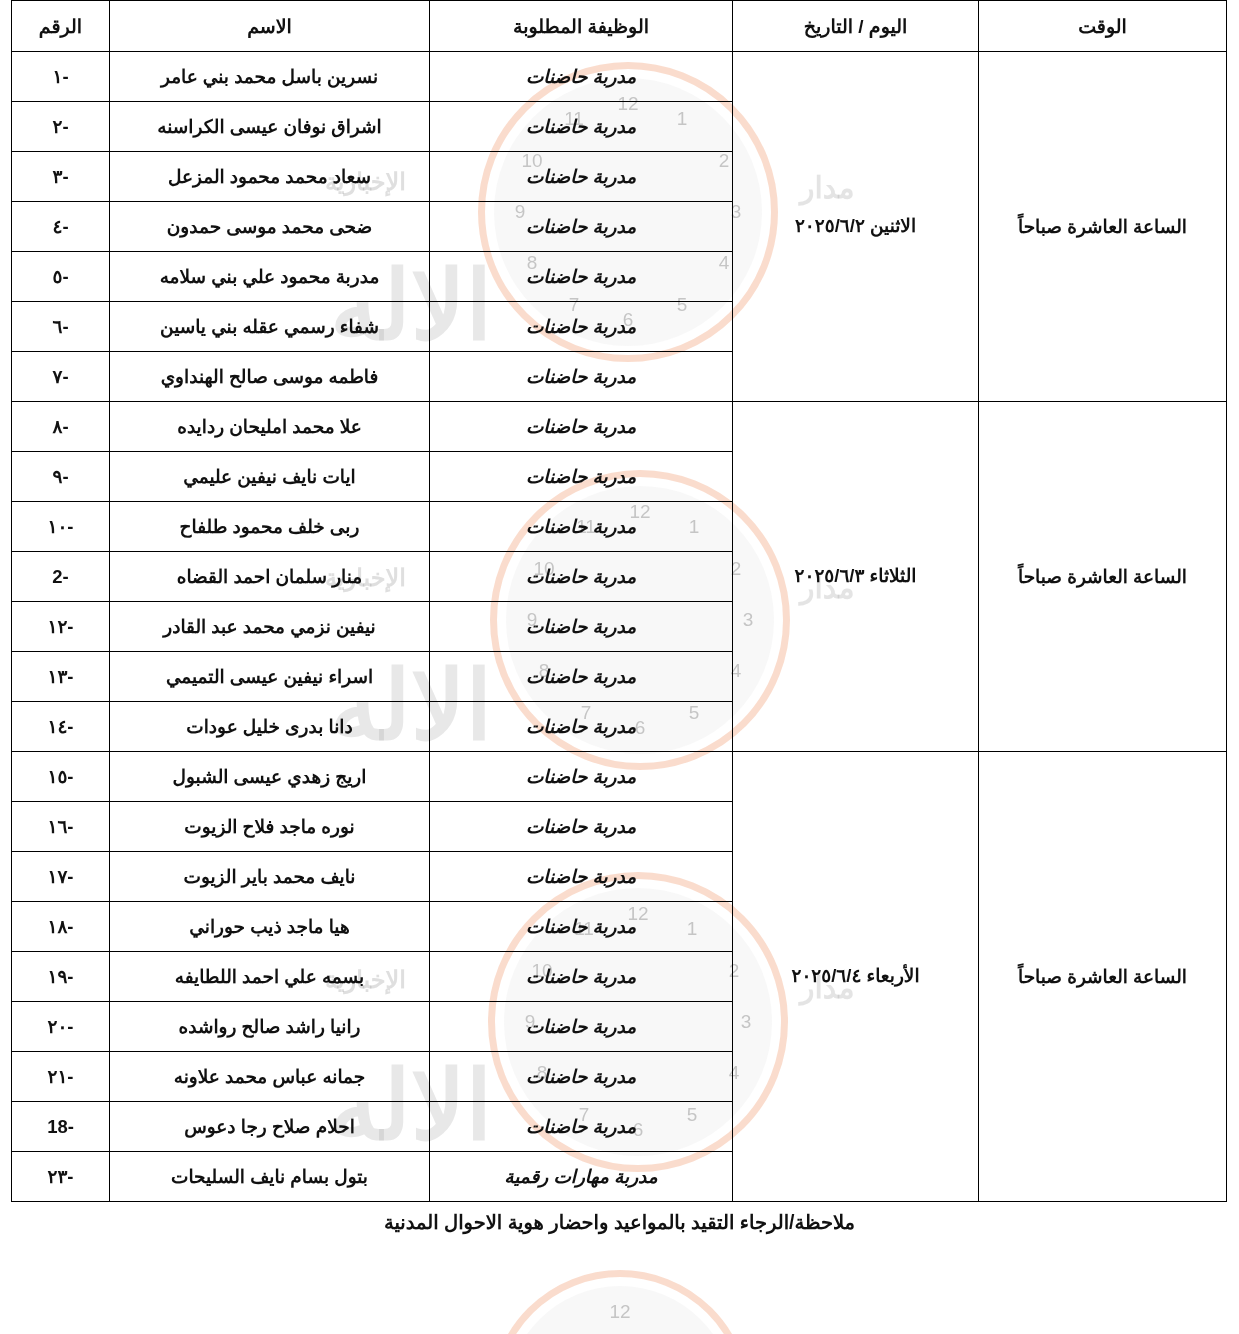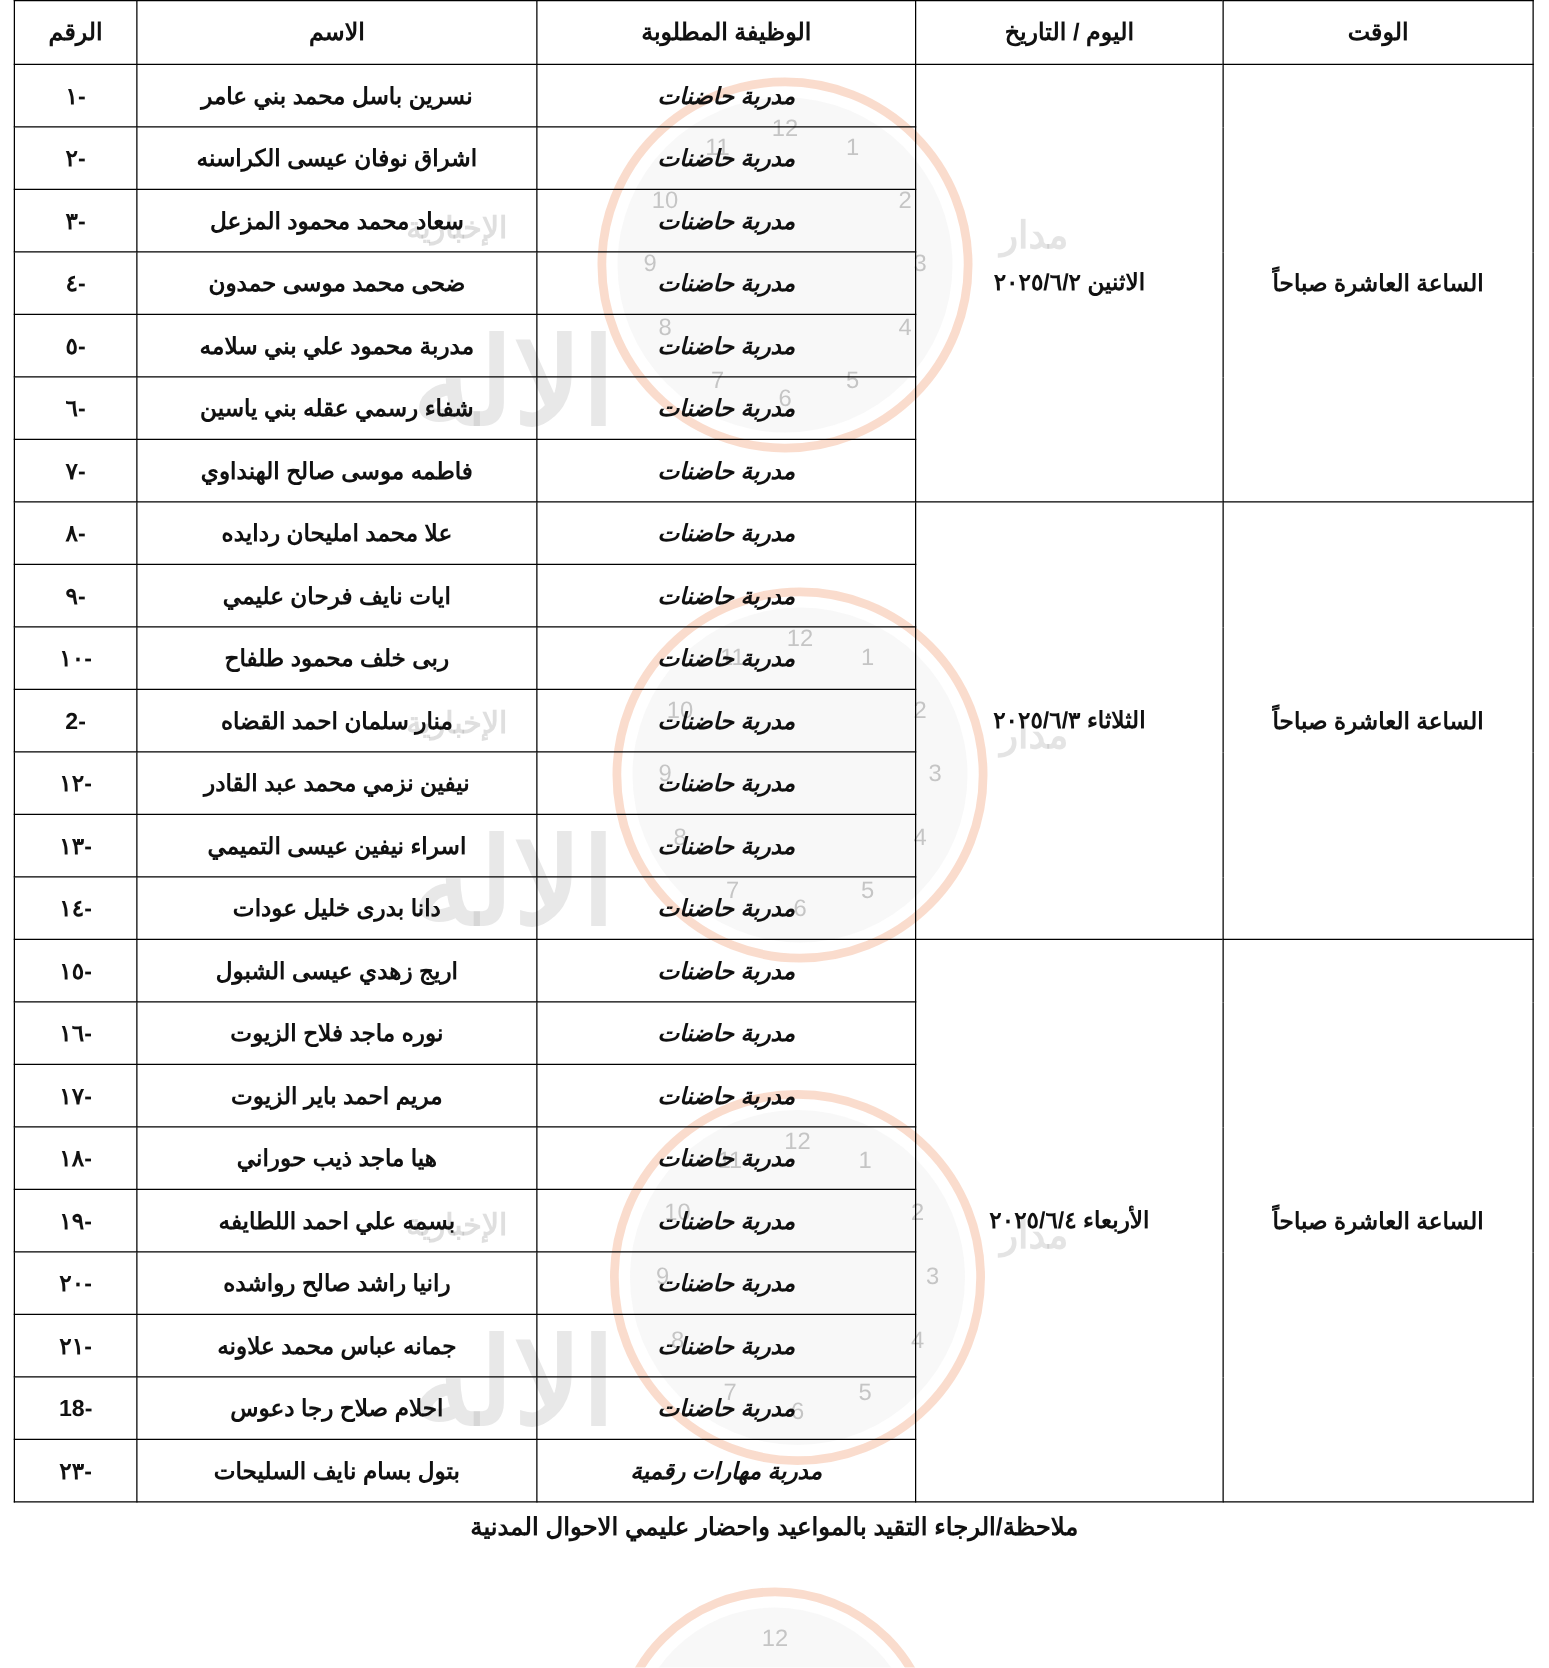--- a/index.html
+++ b/index.html
@@ -252,21 +252,21 @@
 
       <tr>
         <td class="time" rowspan="7">الساعة العاشرة صباحاً</td>
         <td class="date" rowspan="7">الثلاثاء ٢٠٢٥/٦/٣</td>
         <td class="job">مدربة حاضنات</td>
         <td class="name">علا محمد امليحان ردايده</td>
         <td class="num">-٨</td>
       </tr>
       <tr>
         <td class="job">مدربة حاضنات</td>
-        <td class="name">ايات نايف فرحان عليمي</td>
+        <td class="name">ايات نايف نيفين عليمي</td>
         <td class="num">-٩</td>
       </tr>
       <tr>
         <td class="job">مدربة حاضنات</td>
         <td class="name">ربى خلف محمود طلفاح</td>
         <td class="num">-١٠</td>
       </tr>
       <tr>
         <td class="job">مدربة حاضنات</td>
         <td class="name">منار سلمان احمد القضاه</td>
@@ -295,21 +295,21 @@
         <td class="name">اريج زهدي عيسى الشبول</td>
         <td class="num">-١٥</td>
       </tr>
       <tr>
         <td class="job">مدربة حاضنات</td>
         <td class="name">نوره ماجد فلاح الزيوت</td>
         <td class="num">-١٦</td>
       </tr>
       <tr>
         <td class="job">مدربة حاضنات</td>
-        <td class="name">مريم احمد باير الزيوت</td>
+        <td class="name">نايف محمد باير الزيوت</td>
         <td class="num">-١٧</td>
       </tr>
       <tr>
         <td class="job">مدربة حاضنات</td>
         <td class="name">هيا ماجد ذيب حوراني</td>
         <td class="num">-١٨</td>
       </tr>
       <tr>
         <td class="job">مدربة حاضنات</td>
         <td class="name">بسمه علي احمد اللطايفه</td>
@@ -331,14 +331,14 @@
         <td class="num">-18</td>
       </tr>
       <tr>
         <td class="job">مدربة مهارات رقمية</td>
         <td class="name">بتول بسام نايف السليحات</td>
         <td class="num">-٢٣</td>
       </tr>
     </tbody>
   </table>
 
-  <div class="note">ملاحظة/الرجاء التقيد بالمواعيد واحضار عليمي الاحوال المدنية</div>
+  <div class="note">ملاحظة/الرجاء التقيد بالمواعيد واحضار هوية الاحوال المدنية</div>
 </div>
 
 </body></html>

